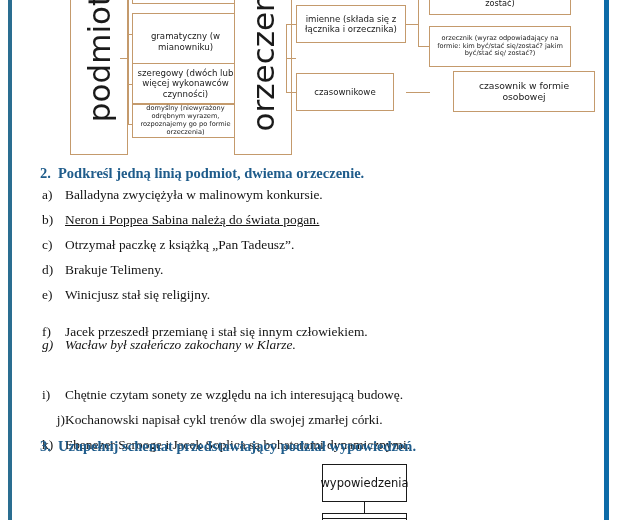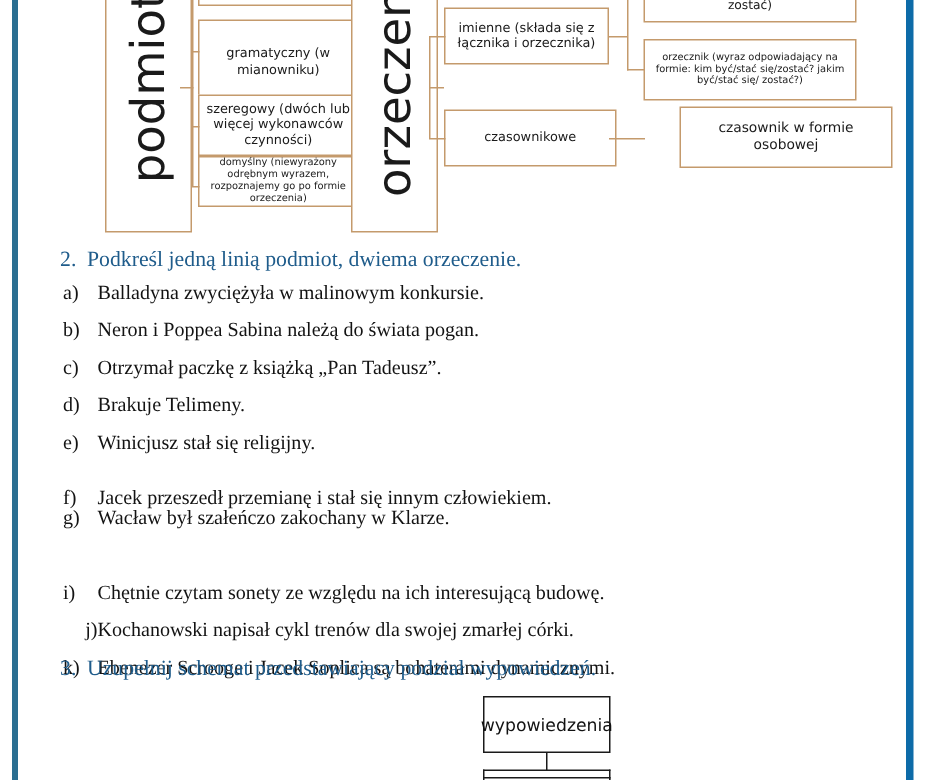--- a/index.html
+++ b/index.html
@@ -88,21 +88,21 @@
     position: absolute;
     left: 0;
     top: 160px;
     width: 604px;
     height: 290px;
   }
   .head-line {
     position: absolute;
     left: 40px;
     font-family: "Liberation Serif", serif;
-    font-weight: normal;
+    font-weight: bold;
     font-size: 14.5px;
     color: #1f5c8b;
     white-space: nowrap;
   }
   .head-line .num {
     display: inline-block;
     width: 18px;
   }
   .q-line {
     position: absolute;
@@ -170,21 +170,21 @@
   <div class="conn h" style="left:128px; top:34px; width:5px;"></div>
   <div class="conn h" style="left:128px; top:84px; width:5px;"></div>
   <div class="conn h" style="left:128px; top:124px; width:5px;"></div>
 
   <div class="vlabel" style="left:234px; top:-60px; width:58px; height:215px;">
     <span>orzeczenie</span>
   </div>
 
   <div class="dbox" style="left:296px; top:5px; width:110px; height:38px; font-size:8.6px;">imienne (składa się z łącznika i orzecznika)</div>
 
-  <div class="dbox" style="left:296px; top:73px; width:115px; height:38px; font-size:8.6px;">czasownikowe</div>
+  <div class="dbox" style="left:296px; top:73px; width:98px; height:38px; font-size:8.6px;">czasownikowe</div>
 
   <div class="conn h" style="left:286px; top:58px; width:10px;"></div>
   <div class="conn v" style="left:286px; top:24px; height:68px;"></div>
   <div class="conn h" style="left:286px; top:24px; width:11px;"></div>
   <div class="conn h" style="left:286px; top:92px; width:11px;"></div>
 
   <div class="dbox" style="left:429px; top:-18px; width:142px; height:33px; font-size:8.2px;">czasowniki: być, stać się, zostać)</div>
 
   <div class="dbox" style="left:429px; top:26px; width:142px; height:41px; font-size:6.6px;">orzecznik (wyraz odpowiadający na formie: kim być/stać się/zostać? jakim być/stać się/ zostać?)</div>
 
@@ -200,36 +200,36 @@
 
 <div id="exercises">
 
   <div class="head-line" style="top:5px;">
     <span class="num">2.</span><span>Podkreśl jedną linią podmiot, dwiema orzeczenie.</span>
   </div>
 
   <div class="q-line" style="top:27px;">
     <span class="mark">a)</span><span>Balladyna zwyciężyła w malinowym konkursie.</span>
   </div>
-  <div class="q-line" style="top:52px;">
+  <div class="q-line" style="top:52px;text-decoration:underline;">
     <span class="mark">b)</span><span>Neron i Poppea Sabina należą do świata pogan.</span>
   </div>
   <div class="q-line" style="top:77px;">
     <span class="mark">c)</span><span>Otrzymał paczkę z książką „Pan Tadeusz”.</span>
   </div>
   <div class="q-line" style="top:102px;">
     <span class="mark">d)</span><span>Brakuje Telimeny.</span>
   </div>
   <div class="q-line" style="top:127px;">
     <span class="mark">e)</span><span>Winicjusz stał się religijny.</span>
   </div>
   <div class="q-line" style="top:152px;margin-top:12px;">
     <span class="mark">f)</span><span>Jacek przeszedł przemianę i stał się innym człowiekiem.</span>
   </div>
-  <div class="q-line" style="top:177px;">
+  <div class="q-line" style="top:177px;font-style:italic;">
     <span class="mark">g)</span><span>Wacław był szałeńczo zakochany w Klarze.</span>
   </div>
   <div class="q-line" style="top:227px;">
     <span class="mark">i)</span><span>Chętnie czytam sonety ze względu na ich interesującą budowę.</span>
   </div>
   <div class="q-line" style="top:252px;text-align:right;">
     <span class="mark">j)</span><span>Kochanowski napisał cykl trenów dla swojej zmarłej córki.</span>
   </div>
   <div class="q-line" style="top:277px;">
     <span class="mark">k)</span><span>Ebenezer Scrooge i Jacek Soplica są bohaterami dynamicznymi.</span>

